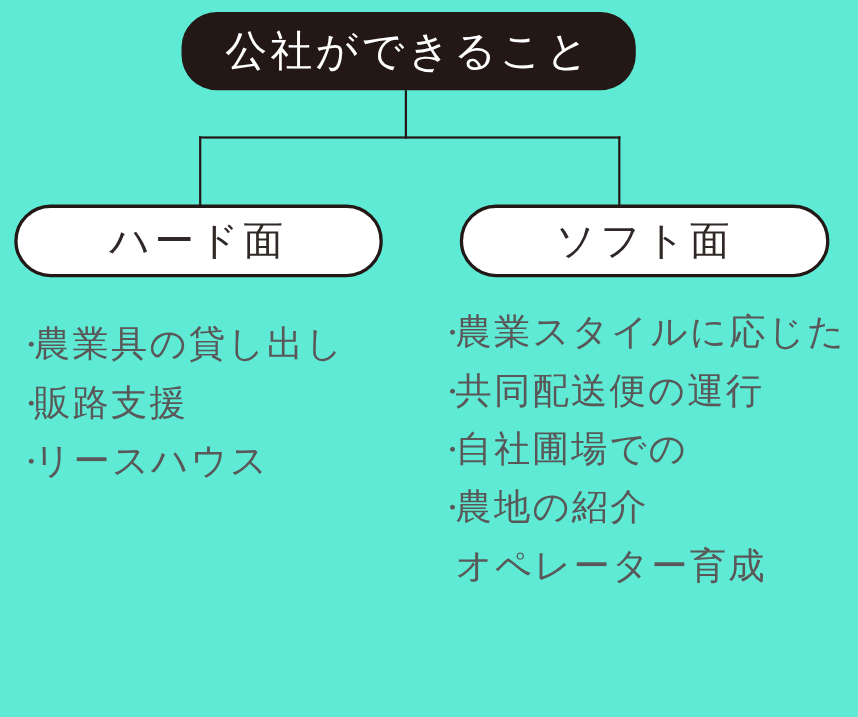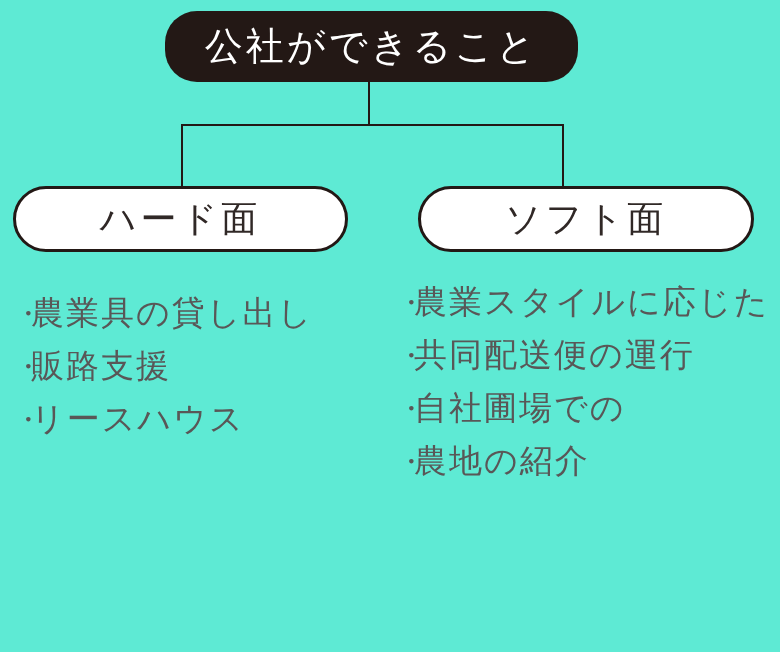--- a/index.html
+++ b/index.html
@@ -140,15 +140,19 @@
       <span class="txt">共同配送便の運行</span>
     </div>
     <div class="bline">
       <span class="bullet">・</span>
       <span class="txt">自社圃場での</span>
     </div>
     <div class="bline">
       <span class="bullet">・</span>
       <span class="txt">農地の紹介</span>
     </div>
+    <div class="bline">
+      <span class="bullet"></span>
+      <span class="txt">オペレーター育成</span>
+    </div>
   </div>
 
 </div>
 
 </body></html>

